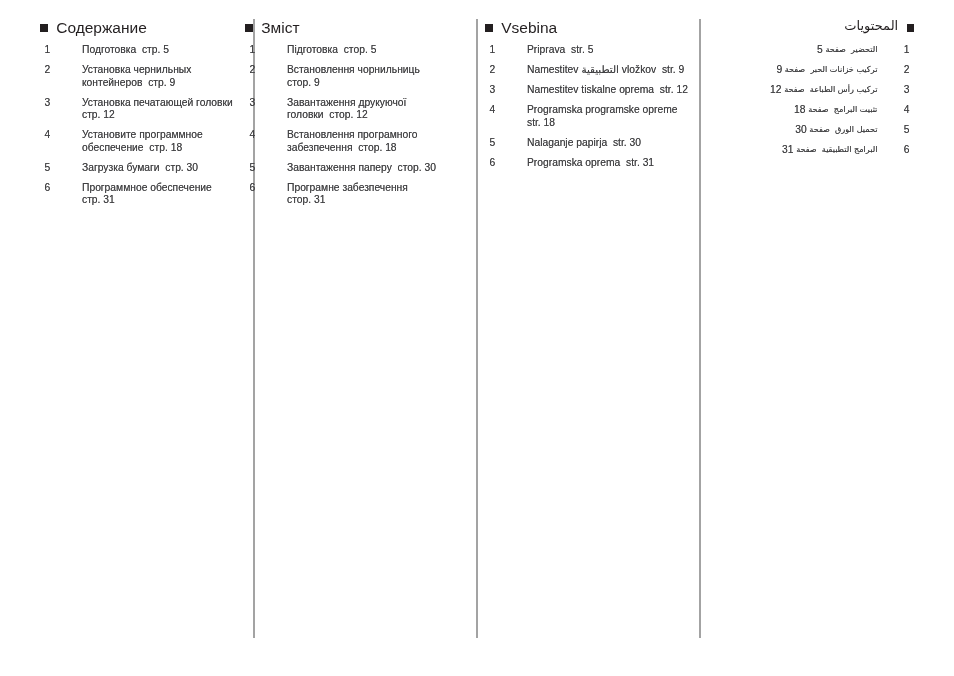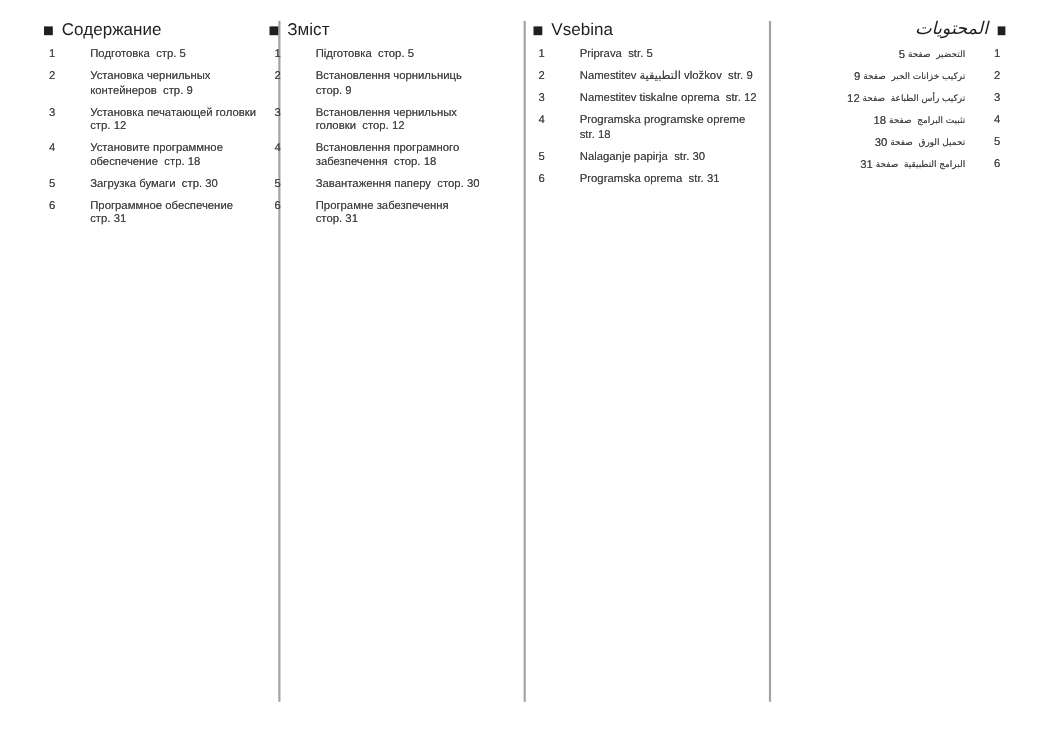--- a/index.html
+++ b/index.html
@@ -34,21 +34,21 @@
            font-size:10.3px;line-height:12.4px;color:#414143;
            text-shadow:0 0 .35px rgba(65,65,67,.75);}
   .toc-text{margin-left:18px;font-size:10.3px;line-height:12.4px;color:#414143;
             white-space:pre-wrap;text-shadow:0 0 .35px rgba(65,65,67,.75);padding-left:24px;}
   .toc-page{white-space:nowrap;}
 
   
   .column.ar{direction:rtl;text-align:right;}
   .column.ar .bullet{left:auto;right:0;}
   .column.ar .col-title{left:auto;right:15.8px;top:18.5px;
-                        font-family:"DejaVu Sans",sans-serif;font-size:16px;line-height:14px;font-style:italic;}
+                        font-family:"DejaVu Sans",sans-serif;font-size:13px;line-height:14px;}
   .column.ar .toc-list{width:calc(100% - 4.6px);}
   .column.ar .toc-num{left:auto;right:0;width:8.5px;text-align:right;direction:ltr;}
   .column.ar .toc-text{margin-left:0;margin-right:32px;
                        font-family:"DejaVu Sans",sans-serif;font-size:8.1px;}
   .column.ar .toc-page-number{font-family:"Liberation Sans",sans-serif;font-size:10.3px;line-height:8.1px;}
   .column.ar .toc-text > span[data-name="toc-item-label"],
   .column.ar .toc-page-label{position:relative;top:-1.4px;}
 </style>
 </head>
 <body>
@@ -101,21 +101,21 @@
       <div class="toc-item" data-name="toc-item-uk-1">
         <div class="toc-num" data-name="toc-item-number">1</div>
         <div class="toc-text" data-name="toc-item-text"><span data-name="toc-item-label">Підготовка</span>  <span class="toc-page" data-name="toc-item-page"><span class="toc-page-label" data-name="toc-page-label">стор.</span> <span class="toc-page-number" data-name="toc-page-number">5</span></span></div>
       </div>
       <div class="toc-item" data-name="toc-item-uk-2">
         <div class="toc-num" data-name="toc-item-number">2</div>
         <div class="toc-text" data-name="toc-item-text"><span data-name="toc-item-label">Встановлення чорнильниць</span>  <span class="toc-page" data-name="toc-item-page"><span class="toc-page-label" data-name="toc-page-label">стор.</span> <span class="toc-page-number" data-name="toc-page-number">9</span></span></div>
       </div>
       <div class="toc-item" data-name="toc-item-uk-3">
         <div class="toc-num" data-name="toc-item-number">3</div>
-        <div class="toc-text" data-name="toc-item-text"><span data-name="toc-item-label">Встановлення чернильных головки</span>  <span class="toc-page" data-name="toc-item-page"><span class="toc-page-label" data-name="toc-page-label">стор.</span> <span class="toc-page-number" data-name="toc-page-number">12</span></span></div>
+        <div class="toc-text" data-name="toc-item-text"><span data-name="toc-item-label">Завантаження друкуючої головки</span>  <span class="toc-page" data-name="toc-item-page"><span class="toc-page-label" data-name="toc-page-label">стор.</span> <span class="toc-page-number" data-name="toc-page-number">12</span></span></div>
       </div>
       <div class="toc-item" data-name="toc-item-uk-4">
         <div class="toc-num" data-name="toc-item-number">4</div>
         <div class="toc-text" data-name="toc-item-text"><span data-name="toc-item-label">Встановлення програмного забезпечення</span>  <span class="toc-page" data-name="toc-item-page"><span class="toc-page-label" data-name="toc-page-label">стор.</span> <span class="toc-page-number" data-name="toc-page-number">18</span></span></div>
       </div>
       <div class="toc-item" data-name="toc-item-uk-5">
         <div class="toc-num" data-name="toc-item-number">5</div>
         <div class="toc-text" data-name="toc-item-text"><span data-name="toc-item-label">Завантаження паперу</span>  <span class="toc-page" data-name="toc-item-page"><span class="toc-page-label" data-name="toc-page-label">стор.</span> <span class="toc-page-number" data-name="toc-page-number">30</span></span></div>
       </div>
       <div class="toc-item" data-name="toc-item-uk-6">

